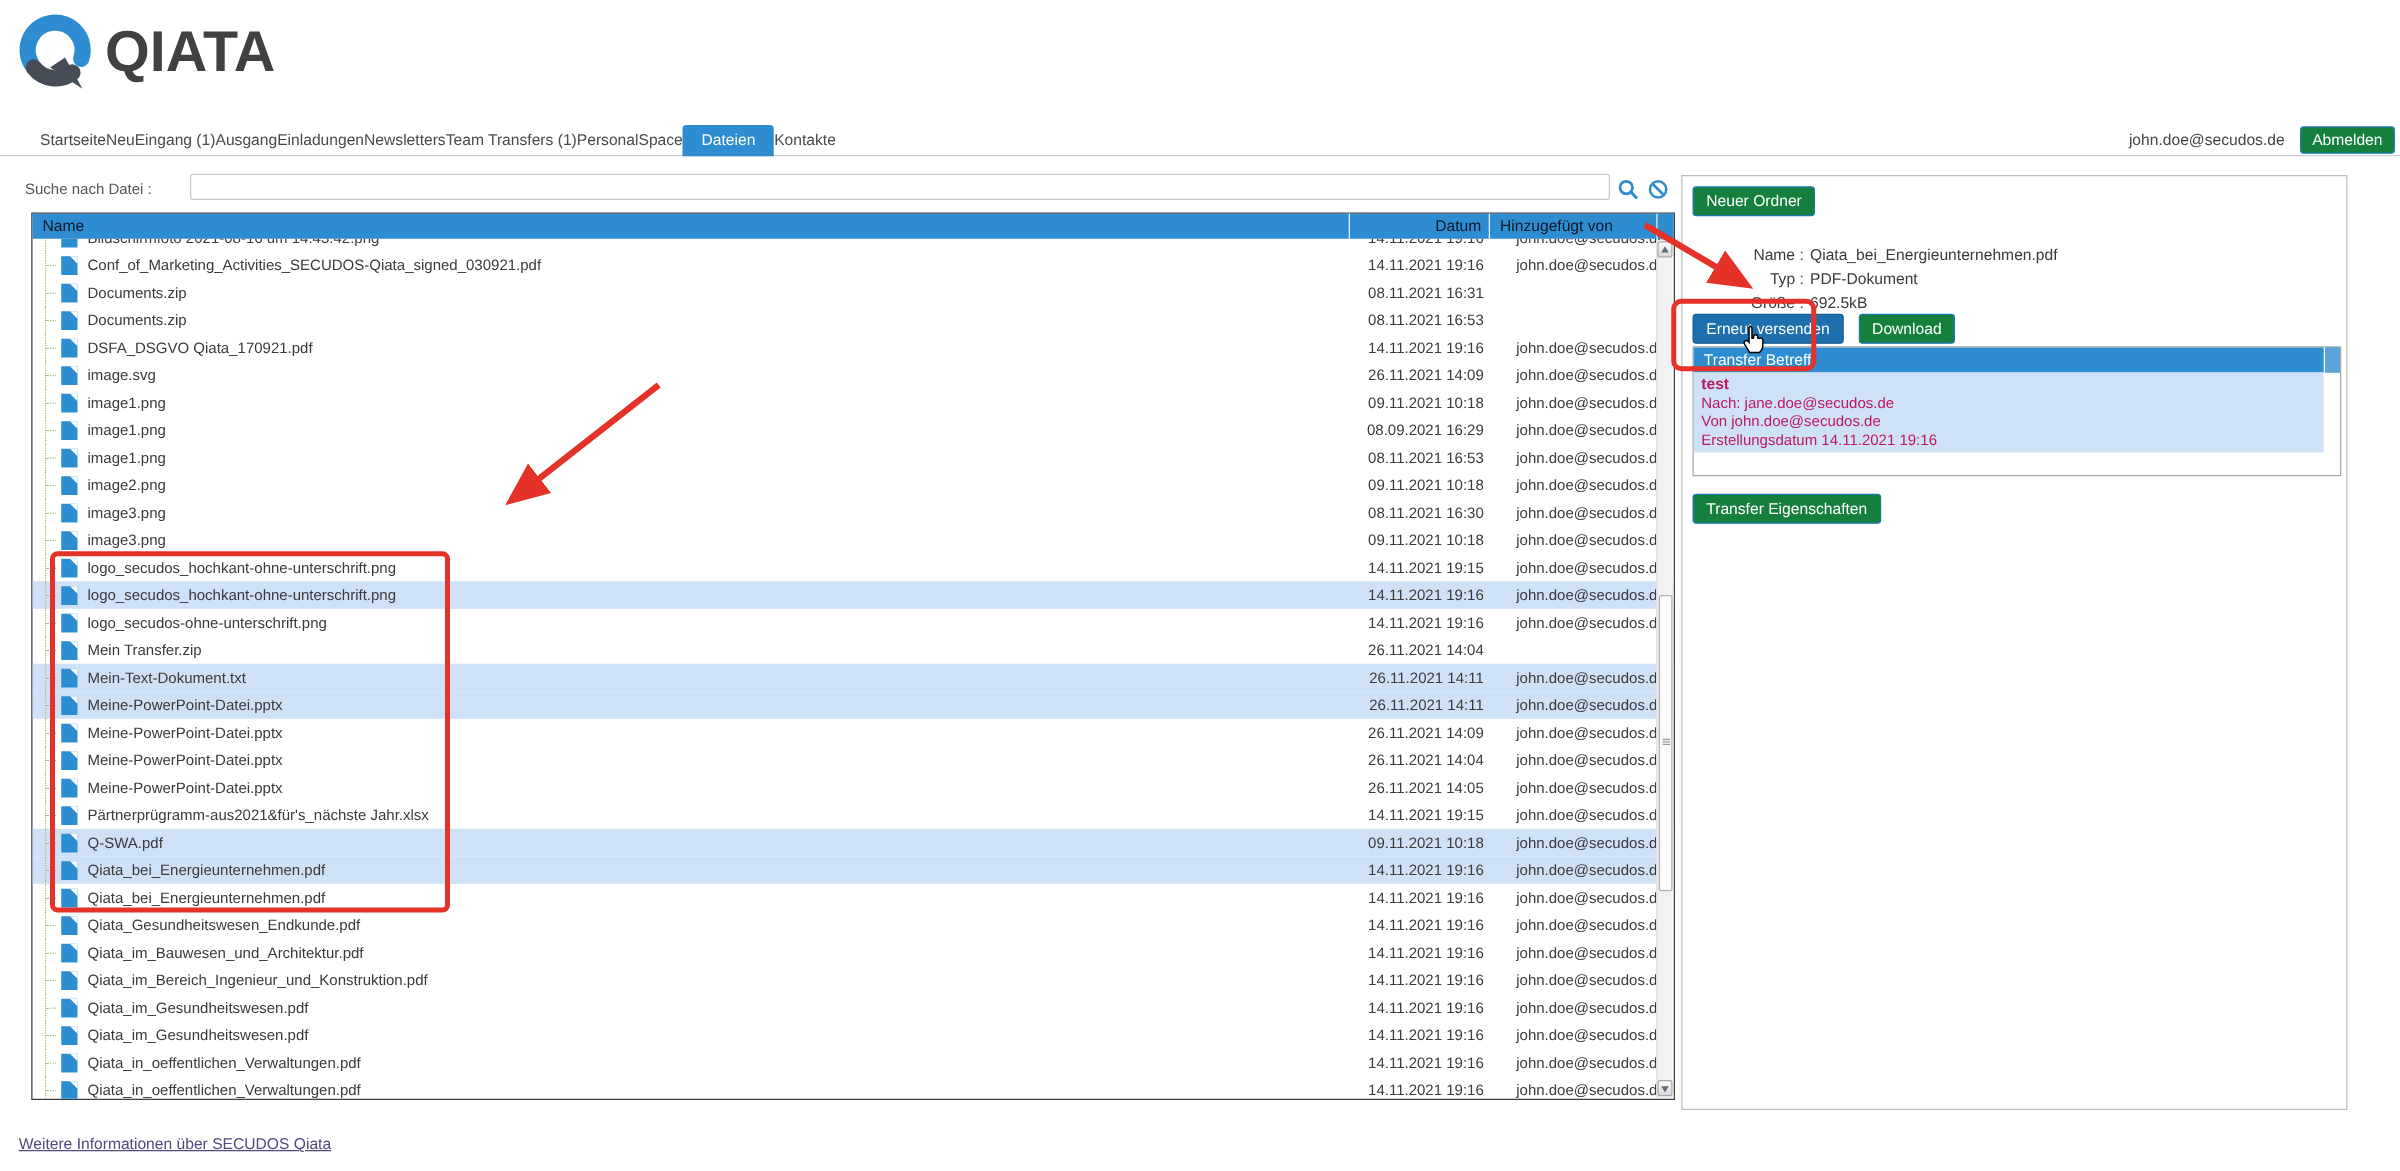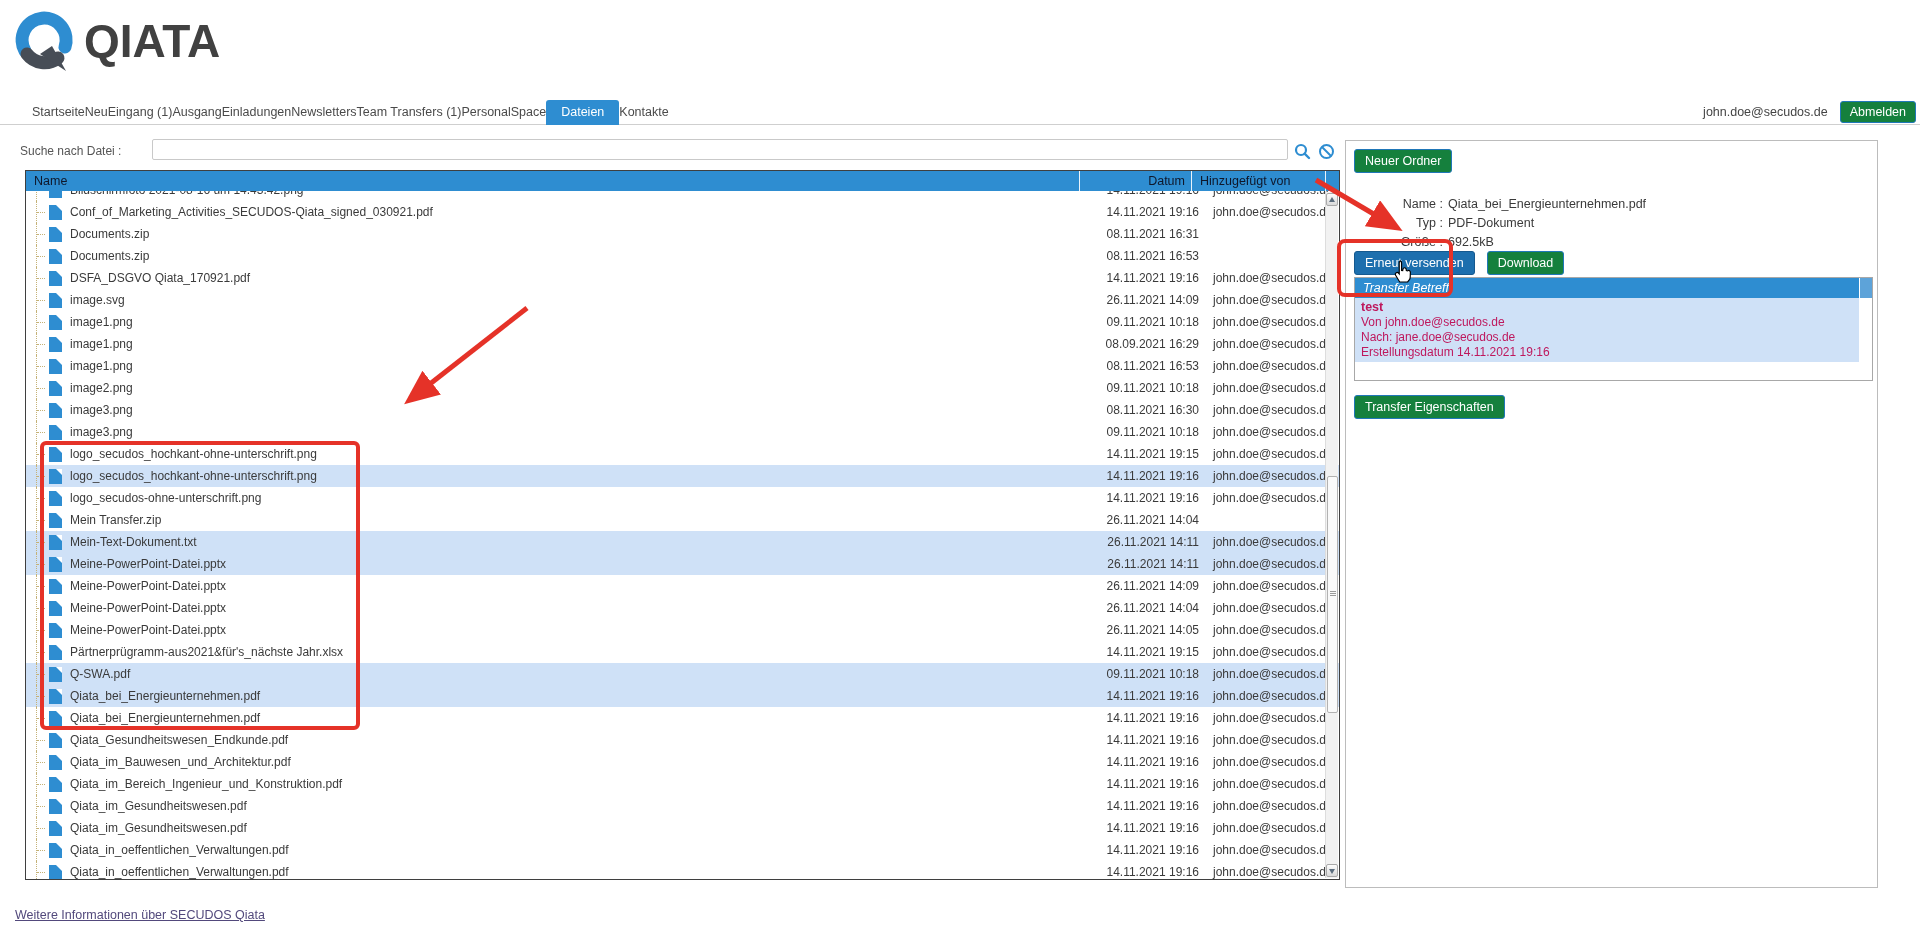--- a/index.html
+++ b/index.html
@@ -33,21 +33,21 @@
   
   #file-table { position:absolute; left:25px; top:170px; width:1315px; height:710px;
     border:1px solid #3f3f3f; background:#fff; }
   #ft-header { display:flex; height:20px; background:#2e8dd1; color:#0f172a; font-size:12.5px;
     line-height:20px; }
   .th-name { flex:1; padding-left:8px; }
   .th-date { width:112px; text-align:right; padding-right:6px; border-left:1px solid #eaf3fb; }
   .th-user { width:134px; padding-left:8px; border-left:1px solid #eaf3fb; }
   .th-last { width:14px; border-left:1px solid #eaf3fb; }
   #ft-body { position:relative; height:688px; overflow:hidden; }
-  .row { display:flex; height:22px; align-items:center; font-size:12px; color:#3a3a3a; }
+  .row { display:flex; height:22px; align-items:center; font-size:12px; color:#3a3a3a;gap:12px; }
   .row.selected { background:#cfe1f7; }
   .row.partial { margin-top:-12px; }
   .col-name { flex:1; display:flex; align-items:center; height:100%; overflow:hidden; }
   .tree { flex:none; width:11px; height:100%; margin-left:10px;
     border-left:1px dotted #c5b277; position:relative; }
   .tree::after { content:''; position:absolute; left:0; top:50%; width:8px;
     border-top:1px dotted #c5b277; }
   .ficon { flex:none; width:13px; height:15px; background:#2e8dd1; position:relative;
     margin:0 8px 0 2px; }
   .ficon::after { content:''; position:absolute; top:0; right:0;
@@ -77,21 +77,21 @@
     border:1px solid #bcbcbc; background:#fff; }
   #new-folder-btn { position:absolute; left:8px; top:8px; }
   #file-details { position:absolute; left:0; top:56px; width:100%; font-size:12.5px; }
   .detail-line { display:flex; margin-bottom:5px; }
   .detail-label { width:97px; text-align:right; margin-right:5px; color:#3a3a3a; }
   .detail-value { color:#3a3a3a; }
   #action-row { position:absolute; left:8px; top:110px; display:flex; gap:12px; }
   #transfer-box { position:absolute; left:8px; top:136px; width:519px; height:104px;
     border:1px solid #a8a8a8; }
   #t-head { position:relative; height:20px; background:#2e8dd1; color:#fff; font-size:12.5px;
-    line-height:20px; padding-left:8px;font-style:italic; }
+    line-height:20px; padding-left:8px; }
   #t-head-scroll { position:absolute; right:0; top:0; width:13px; height:100%;
     background:#5da3d9; border-left:1px solid #fff; }
   #t-body { position:relative; height:82px; }
   #t-item { position:absolute; left:0; top:0; right:13px; background:#cfe1f7;
     padding:2px 6px; font-size:12px; line-height:15px; color:#be185d; cursor:pointer; }
   #t-item .subject { font-weight:bold; font-size:12.5px; }
   #transfer-props-btn { position:absolute; left:8px; top:254px; }
 
   
   .anno { position:absolute; border:4px solid #e53228; border-radius:8px; z-index:55;
@@ -478,22 +478,22 @@
   </div>
 
   <div id="transfer-box">
     <div id="t-head">
       <span>Transfer Betreff</span>
       <span id="t-head-scroll"></span>
     </div>
     <div id="t-body">
       <div id="t-item">
         <div class="subject">test</div>
+        <div>Nach: jane.doe@secudos.de</div>
         <div>Von john.doe@secudos.de</div>
-        <div>Nach: jane.doe@secudos.de</div>
         <div>Erstellungsdatum 14.11.2021 19:16</div>
       </div>
     </div>
   </div>
 
   <span id="transfer-props-btn" class="btn">Transfer Eigenschaften</span>
 </div>
 
 <div id="anno-rows" class="anno"></div>
 <div id="anno-resend" class="anno"></div>

